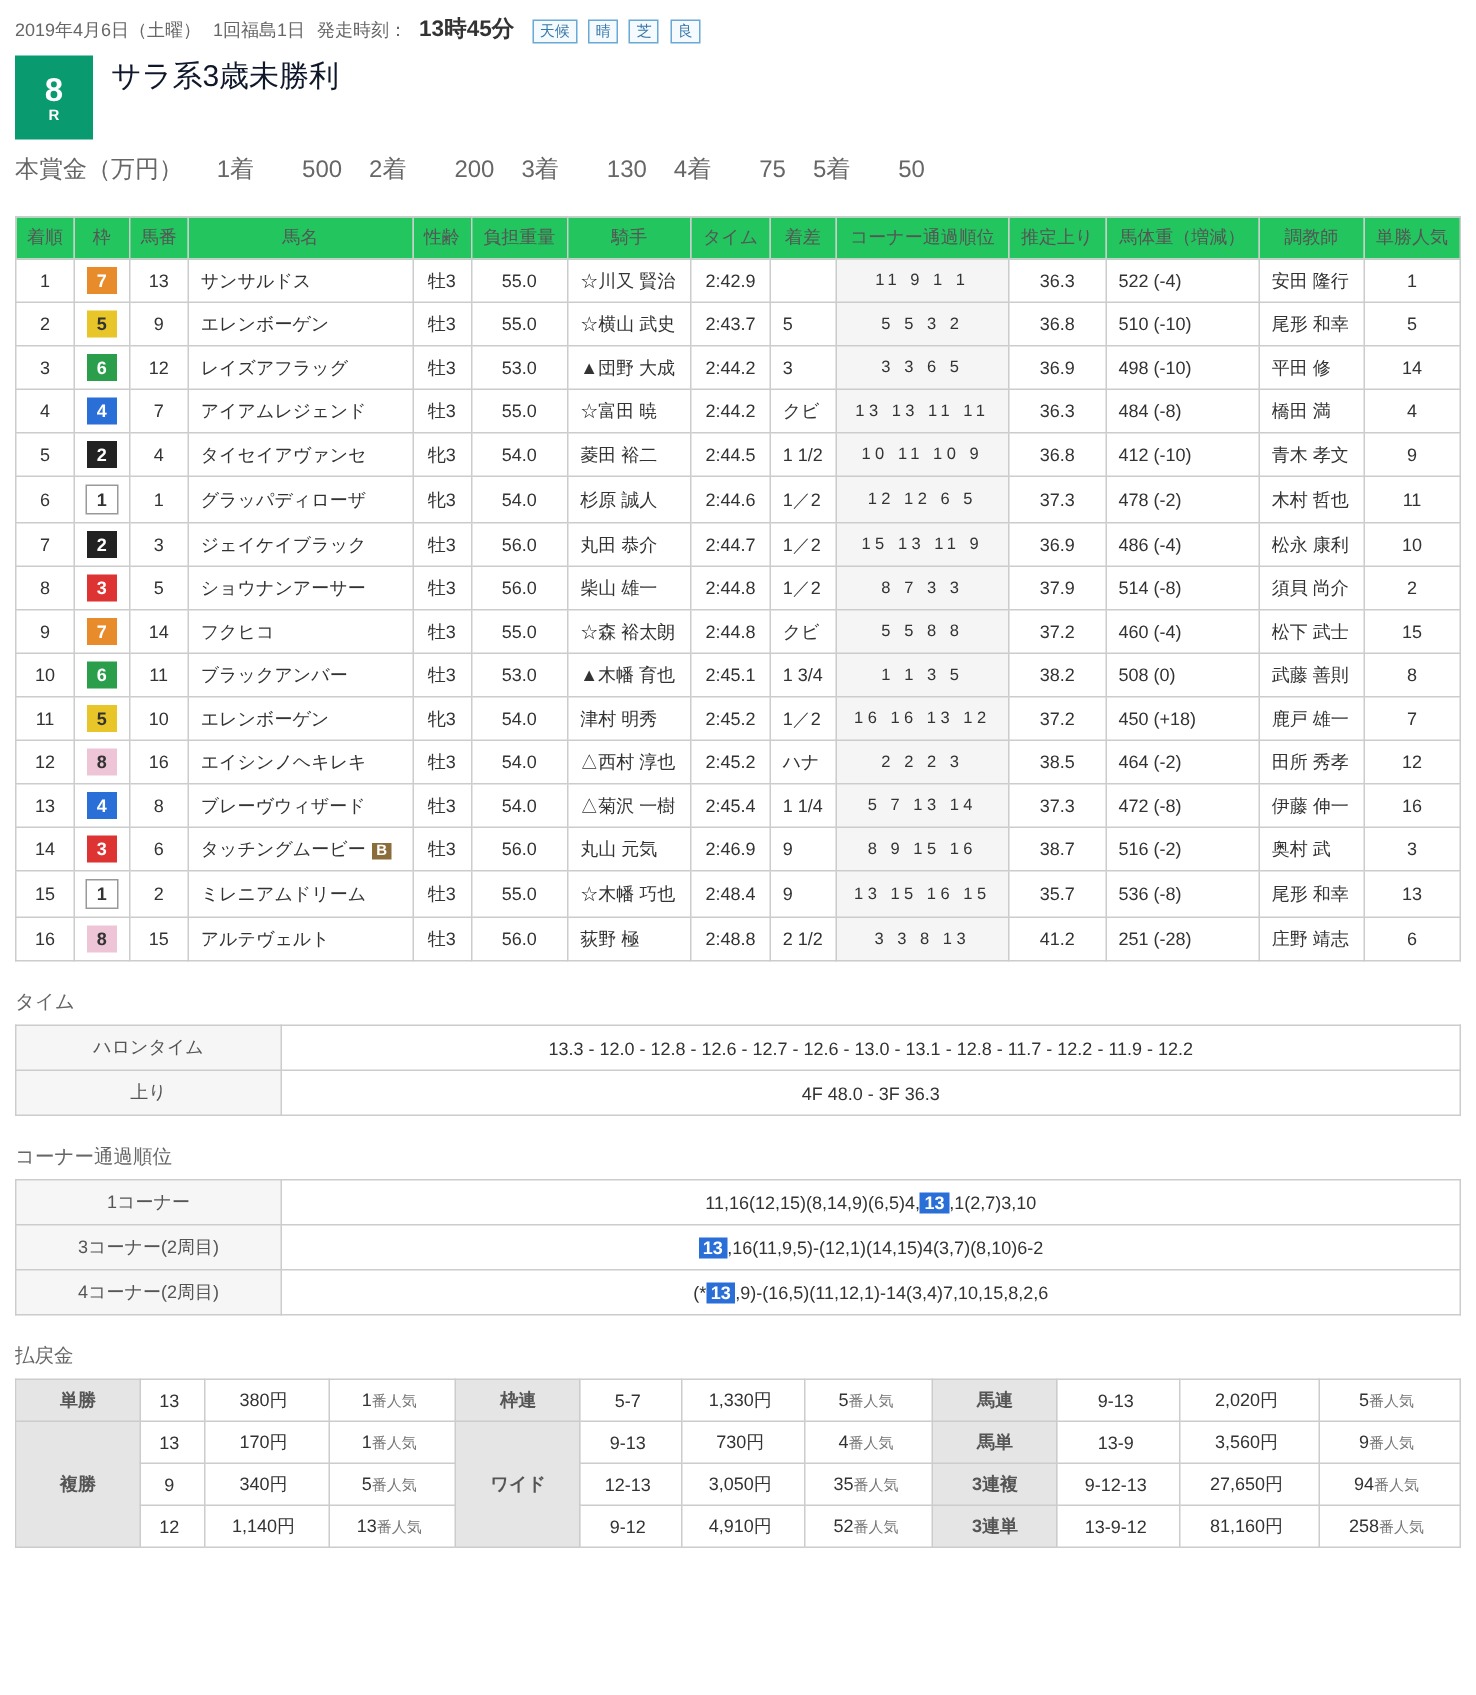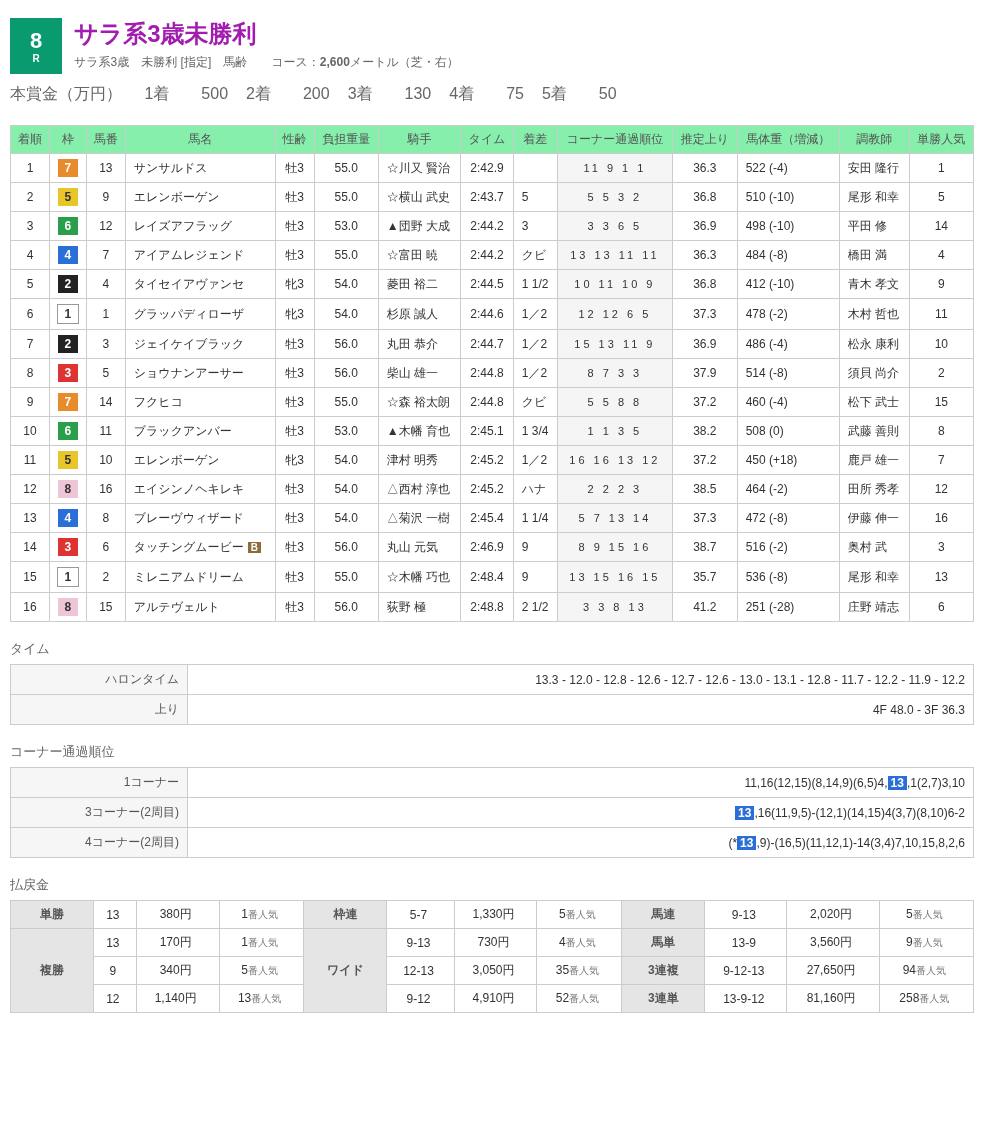--- a/index.html
+++ b/index.html
@@ -3,62 +3,71 @@
 <meta charset="utf-8">
 <style>
 body{margin:0;font-family:"Hiragino Kaku Gothic ProN","Meiryo",sans-serif;font-size:12px;color:#333;background:#fff;padding:10px;width:964px}
 .header{margin-bottom:10px}
 .header-line{display:flex;align-items:baseline;gap:8px;font-size:12px;color:#666}
 .header-line b{color:#333;font-size:15px}
 .weather-badge{display:inline-block;border:1px solid #6aa8d6;color:#3878a8;font-size:10px;padding:0 4px;margin-left:4px;background:#f5faff}
 .race-row{display:flex;align-items:flex-start;gap:12px;margin-top:8px}
 .race-num{background:#0a9a6f;color:#fff;font-weight:bold;font-size:22px;padding:10px 8px;text-align:center;min-width:36px}
 .race-num small{display:block;font-size:10px;line-height:1}
-.race-title{font-size:24px;font-weight:bold;color:#a21caf}
+.race-title{font-size:20px;font-weight:normal;color:#0f172a}
 .race-sub{font-size:12px;color:#666;margin-top:4px}
 .prize{font-size:16px;color:#666;margin:10px 0 20px}
 .prize span{margin-right:18px}
 table{border-collapse:collapse;width:100%}
 th,td{border:1px solid #ccc;padding:5px 6px;font-size:12px;text-align:center;vertical-align:middle}
-th{background:#86efac;color:#555;font-weight:normal}
+th{background:#22c55e;color:#555;font-weight:normal}
 td.left{text-align:left;padding-left:8px}
 .waku{color:#fff;font-weight:bold;display:inline-block;width:20px;height:18px;line-height:18px}
 .w1{background:#fff;color:#333;border:1px solid #999}
 .w2{background:#222;color:#fff}
 .w3{background:#d33;color:#fff}
 .w4{background:#2a6fd8;color:#fff}
 .w5{background:#e8c62a;color:#333}
 .w6{background:#2a9e4b;color:#fff}
 .w7{background:#e88b2a;color:#fff}
 .w8{background:#edc5d6;color:#333}
 .corner-cell{background:#f5f5f5;letter-spacing:3px;font-family:Liberation Sans, sans-serif;font-size:11px}
 .section-title{font-size:13px;color:#666;margin:18px 0 6px}
-.subtable td,.subtable th{font-size:12px;padding:6px 8px;text-align:right}
+.subtable td,.subtable th{font-size:12px;padding:6px 8px;text-align:center}
 .subtable th{width:160px;background:#f6f6f6}
 .corner-hl{background:#2a6fd8;color:#fff;padding:0 3px;font-weight:bold}
 .payout th{background:#ededed;width:70px;text-align:center}
 .payout td{text-align:center;padding-right:10px}
 .payout td.c{text-align:center}
 .payout .ctype{background:#e5e5e5;font-weight:bold;text-align:center}
 .b-badge{display:inline-block;background:#8a6d3b;color:#fff;font-size:10px;font-weight:bold;padding:0 3px;margin-left:4px}
 .small{font-size:10px;color:#777}
 </style>
 </head>
 <body>
 
 <div class="header">
+  <div class="header-line">
+    <span>2019年4月6日（土曜）</span>
+    <span>1回福島1日</span>
+    <span>発走時刻：</span>
+    <b>13時45分</b>
+    <span>
+      <span class="weather-badge">天候</span>
+      <span class="weather-badge">晴</span>
+      <span class="weather-badge">芝</span>
+      <span class="weather-badge">良</span>
+    </span>
+  </div>
   <div class="race-row">
     <div class="race-num">
       <span>8</span><small>R</small>
     </div>
     <div>
       <div class="race-title">サラ系3歳未勝利</div>
-      <div class="race-sub">
-        <span>サラ系3歳　未勝利 [指定]　馬齢　　コース：</span><b>2,600</b><span>メートル（芝・右）</span>
-      </div>
     </div>
   </div>
 </div>
 
 <div class="prize">
   <span>本賞金（万円）</span>
   <span id="prize-items"><span>1着　　500</span><span>2着　　200</span><span>3着　　130</span><span>4着　　75</span><span>5着　　50</span></span>
 </div>
 
 <table>

